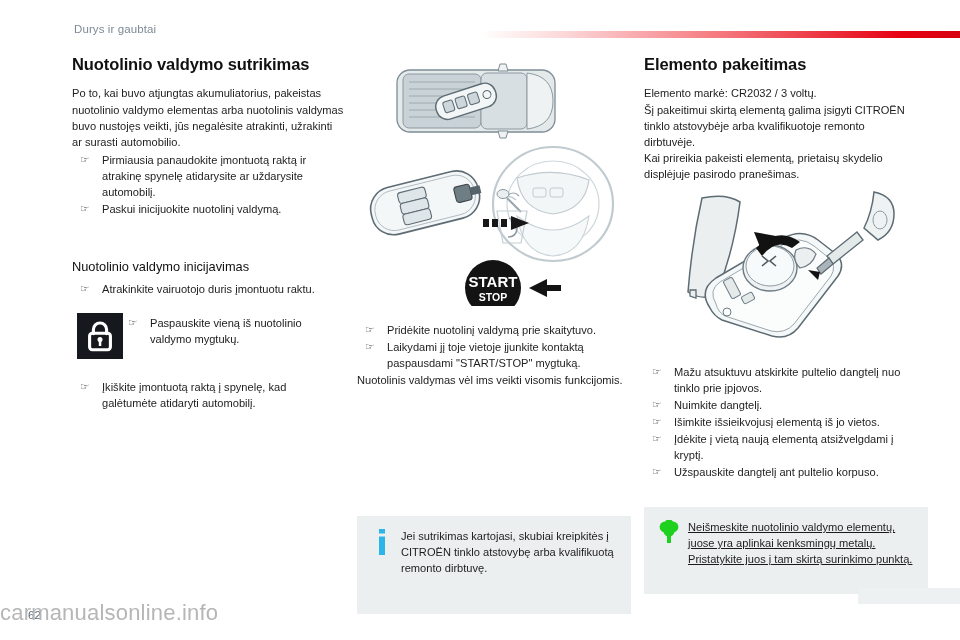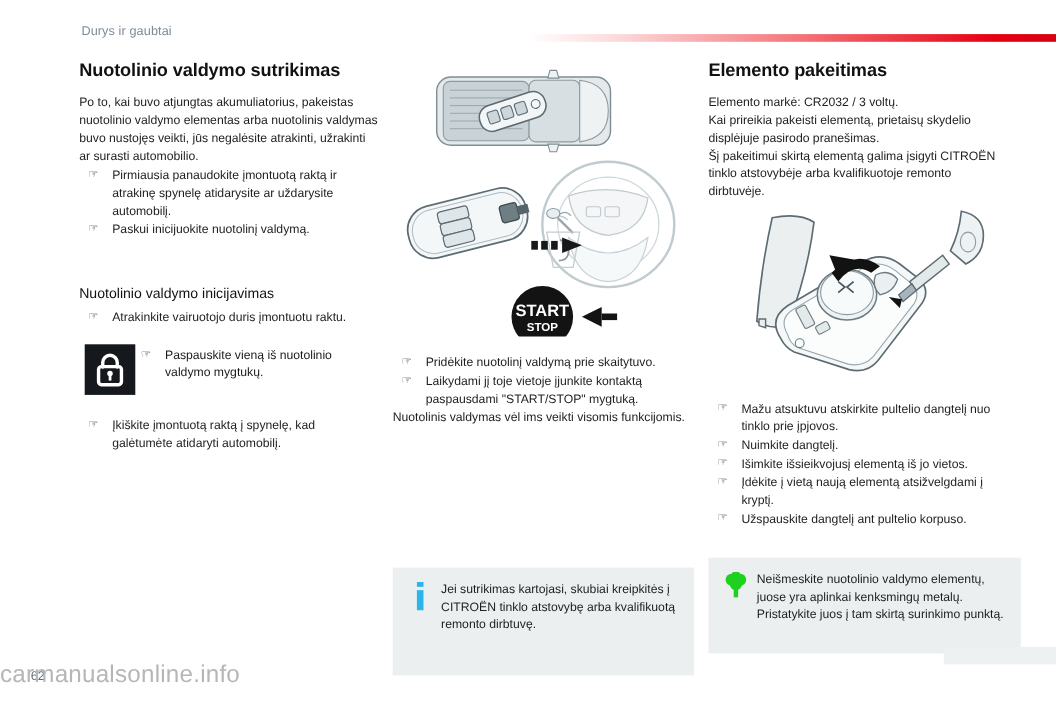--- a/index.html
+++ b/index.html
@@ -121,21 +121,21 @@
     color: #2b2b2b;
   }
 
   
   .info-box {
     position: absolute;
     background: #eceff0;
     box-sizing: border-box;
   }
   #info-box-warning { left: 357px; top: 516px; width: 274px; height: 98px; }
-  #info-box-eco     { left: 644px; top: 507px; width: 284px; height: 87px; }
+  #info-box-eco     { left: 644px; top: 507px; width: 284px; height: 87px; text-decoration: underline; }
   .info-box .ib-icon {
     position: absolute;
     left: 14px; top: 13px;
     width: 22px; text-align: center;
   }
   .info-box .ib-text {
     margin: 13px 14px 0 44px;
     font-size: 11.1px;
     line-height: 1.44;
     color: #1d1d1d;
@@ -311,22 +311,22 @@
       <span class="hand">☞</span>
       <span>Laikydami jį toje vietoje įjunkite kontaktą paspausdami "START/STOP" mygtuką.</span>
     </li>
   </ul>
   <p class="body-text" style="margin-top:0">Nuotolinis valdymas vėl ims veikti visomis funkcijomis.</p>
 </div>
 
 <div class="col" id="col-right">
   <h1 class="section-title">Elemento pakeitimas</h1>
   <p class="body-text">Elemento markė: CR2032 / 3 voltų.</p>
+  <p class="body-text">Šį pakeitimui skirtą elementą galima įsigyti CITROËN tinklo atstovybėje arba kvalifikuotoje remonto dirbtuvėje.</p>
   <p class="body-text">Kai prireikia pakeisti elementą, prietaisų skydelio displėjuje pasirodo pranešimas.</p>
-  <p class="body-text">Šį pakeitimui skirtą elementą galima įsigyti CITROËN tinklo atstovybėje arba kvalifikuotoje remonto dirbtuvėje.</p>
 </div>
 
 <div class="illus" id="illus-right">
   <svg width="272" height="160" viewBox="0 0 272 160" aria-hidden="true">
 
     <g>
       <path d="M58 8 q24 -5 38 4 q-6 48 -24 94 q-16 4 -28 -4 q4 -50 14 -94 z" fill="#eceff0" stroke="#5d6b73" stroke-width="1.5"></path>
       <path d="M46 100 l6 0 l0 8 l-6 -2 z" fill="#eceff0" stroke="#5d6b73" stroke-width="1.3"></path>
       <path d="M66 104 l6 0 l-1 8 l-6 -2 z" fill="#eceff0" stroke="#5d6b73" stroke-width="1.3"></path>
     </g>

